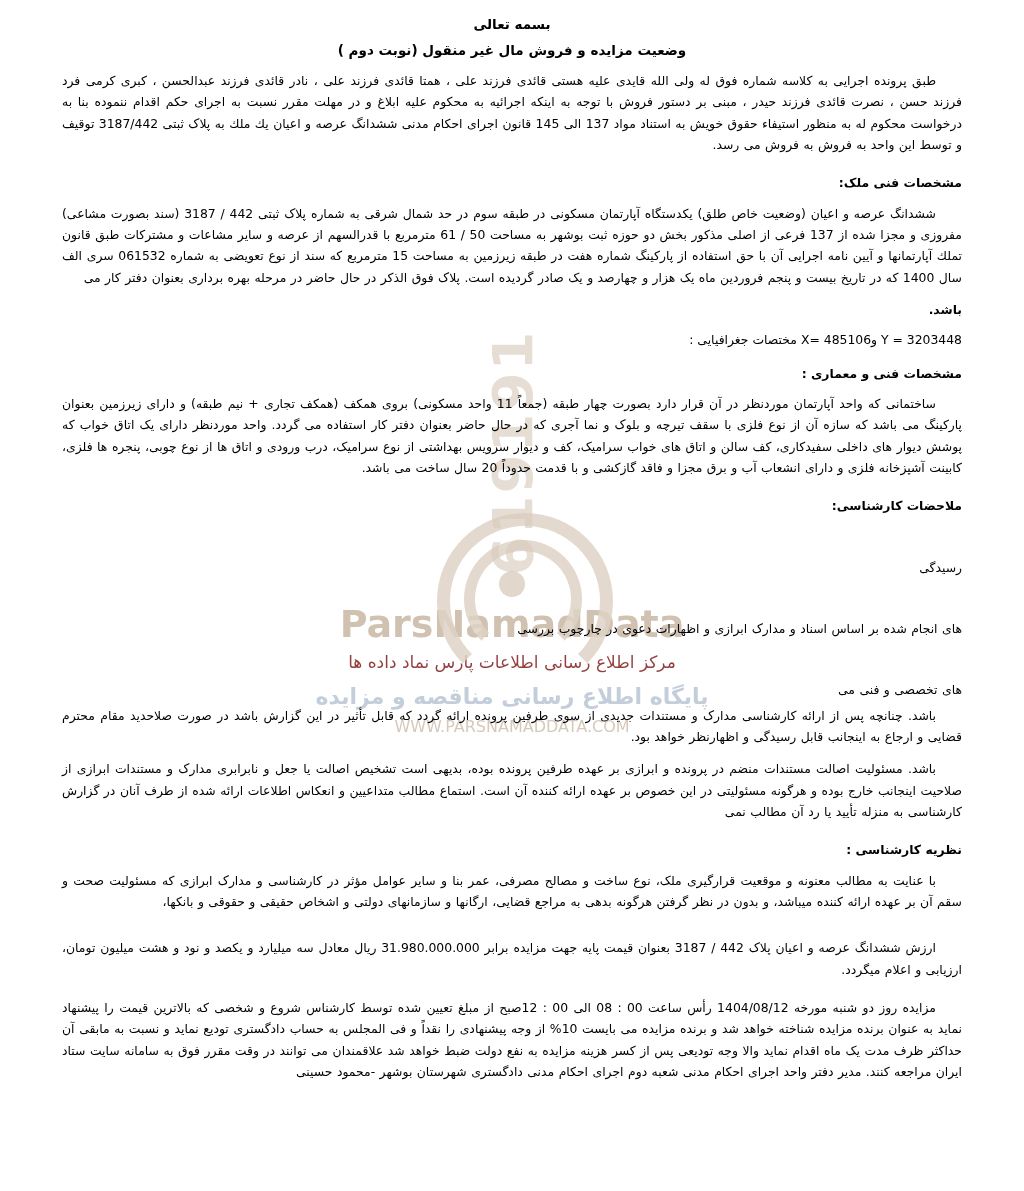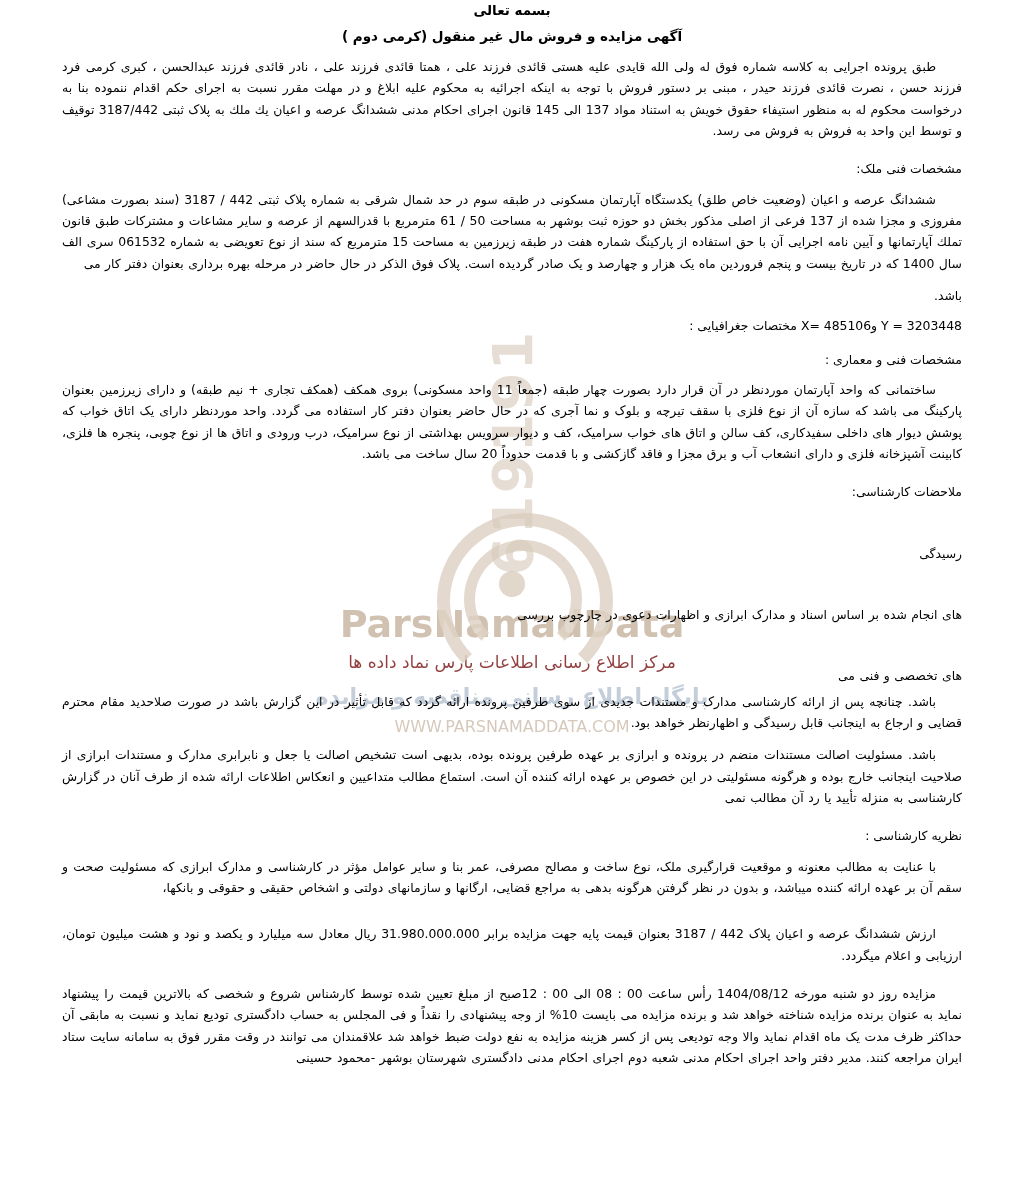--- a/index.html
+++ b/index.html
@@ -15,21 +15,21 @@
     position: relative;
     width: 1024px;
     height: 1191px;
     margin: 0 auto;
     background: #ffffff;
     overflow: hidden;
   }
   .content {
     position: relative;
     z-index: 2;
-    padding: 2px 62px 10px 62px;
+    padding: 16px 62px 10px 62px;
     box-sizing: border-box;
   }
   .bismillah {
     text-align: center;
     font-size: 13.5px;
     font-weight: bold;
     margin: 0 0 10px 0;
     letter-spacing: 0;
   }
   .doc-title {
@@ -48,21 +48,21 @@
   }
   p.tight {
     margin-bottom: 4px;
     margin-top: 40px;
   }
   p.heading {
     font-size: 12.4px;
     line-height: 1.72;
     text-align: right;
     margin: 0 0 9px 0;
-    font-weight: normal;
+    font-weight: bold;
   }
   p.indent {
     text-indent: 26px;
   }
   .coords {
     font-size: 12.4px;
     line-height: 1.72;
     margin: 0 0 12px 0;
     direction: rtl;
   }
@@ -164,21 +164,21 @@
       <div class="wm-sub">مركز اطلاع رسانی اطلاعات پارس نماد داده ها</div>
       <div class="wm-sub2">پایگاه اطلاع رسانی مناقصه و مزایده</div>
       <div class="wm-url">WWW.PARSNAMADDATA.COM</div>
     </div>
   </div>
 
   <div class="content">
 
     <div class="bismillah">بسمه تعالی</div>
 
-    <div class="doc-title">آگهی مزایده و فروش مال غیر منقول (كرمی دوم )</div>
+    <div class="doc-title">وضعیت مزایده و فروش مال غیر منقول (نوبت دوم )</div>
 
     <p class="para indent">طبق پرونده اجرایی به كلاسه شماره فوق له   ولی الله قایدی    علیه   هستی قائدی فرزند علی ، همتا قائدی فرزند علی ، نادر قائدی فرزند عبدالحسن ، كبری كرمی فرد فرزند حسن ، نصرت قائدی فرزند حیدر ،   مبنی بر دستور فروش  با توجه به اینكه  اجرائیه  به محكوم علیه ابلاغ  و در مهلت  مقرر نسبت به  اجرای  حكم اقدام ننموده بنا  به درخواست محكوم له  به منظور  استیفاء  حقوق خویش  به استناد مواد 137 الی 145  قانون اجرای  احكام مدنی ششدانگ عرصه و اعیان یك  ملك   به  پلاک ثبتی 3187/442  توقیف و توسط  این واحد  به فروش  به فروش می رسد.</p>
 
     <div class="spacer-sm"></div>
 
     <p class="heading">مشخصات فنی ملک:</p>
     <p class="para indent">ششدانگ عرصه و اعیان (وضعیت خاص طلق) یكدستگاه آپارتمان مسكونی در طبقه سوم در حد شمال شرقی به شماره پلاک ثبتی 442 / 3187 (سند بصورت مشاعی) مفروزی و مجزا شده از 137 فرعی از اصلی مذكور بخش دو حوزه ثبت بوشهر به مساحت 50 / 61 مترمربع با قدرالسهم از عرصه و سایر  مشاعات و مشتركات طبق قانون تملك آپارتمانها و آیین نامه اجرایی آن با حق استفاده از پاركینگ شماره هفت در  طبقه زیرزمین به مساحت 15 مترمربع كه سند از نوع تعویضی به شماره 061532 سری الف سال 1400 كه در تاریخ بیست و پنجم فروردین ماه یک هزار و چهارصد و یک صادر گردیده است. پلاک فوق الذكر در حال حاضر در مرحله بهره برداری بعنوان دفتر كار می</p>
 
     <p class="heading">باشد.</p>
 

